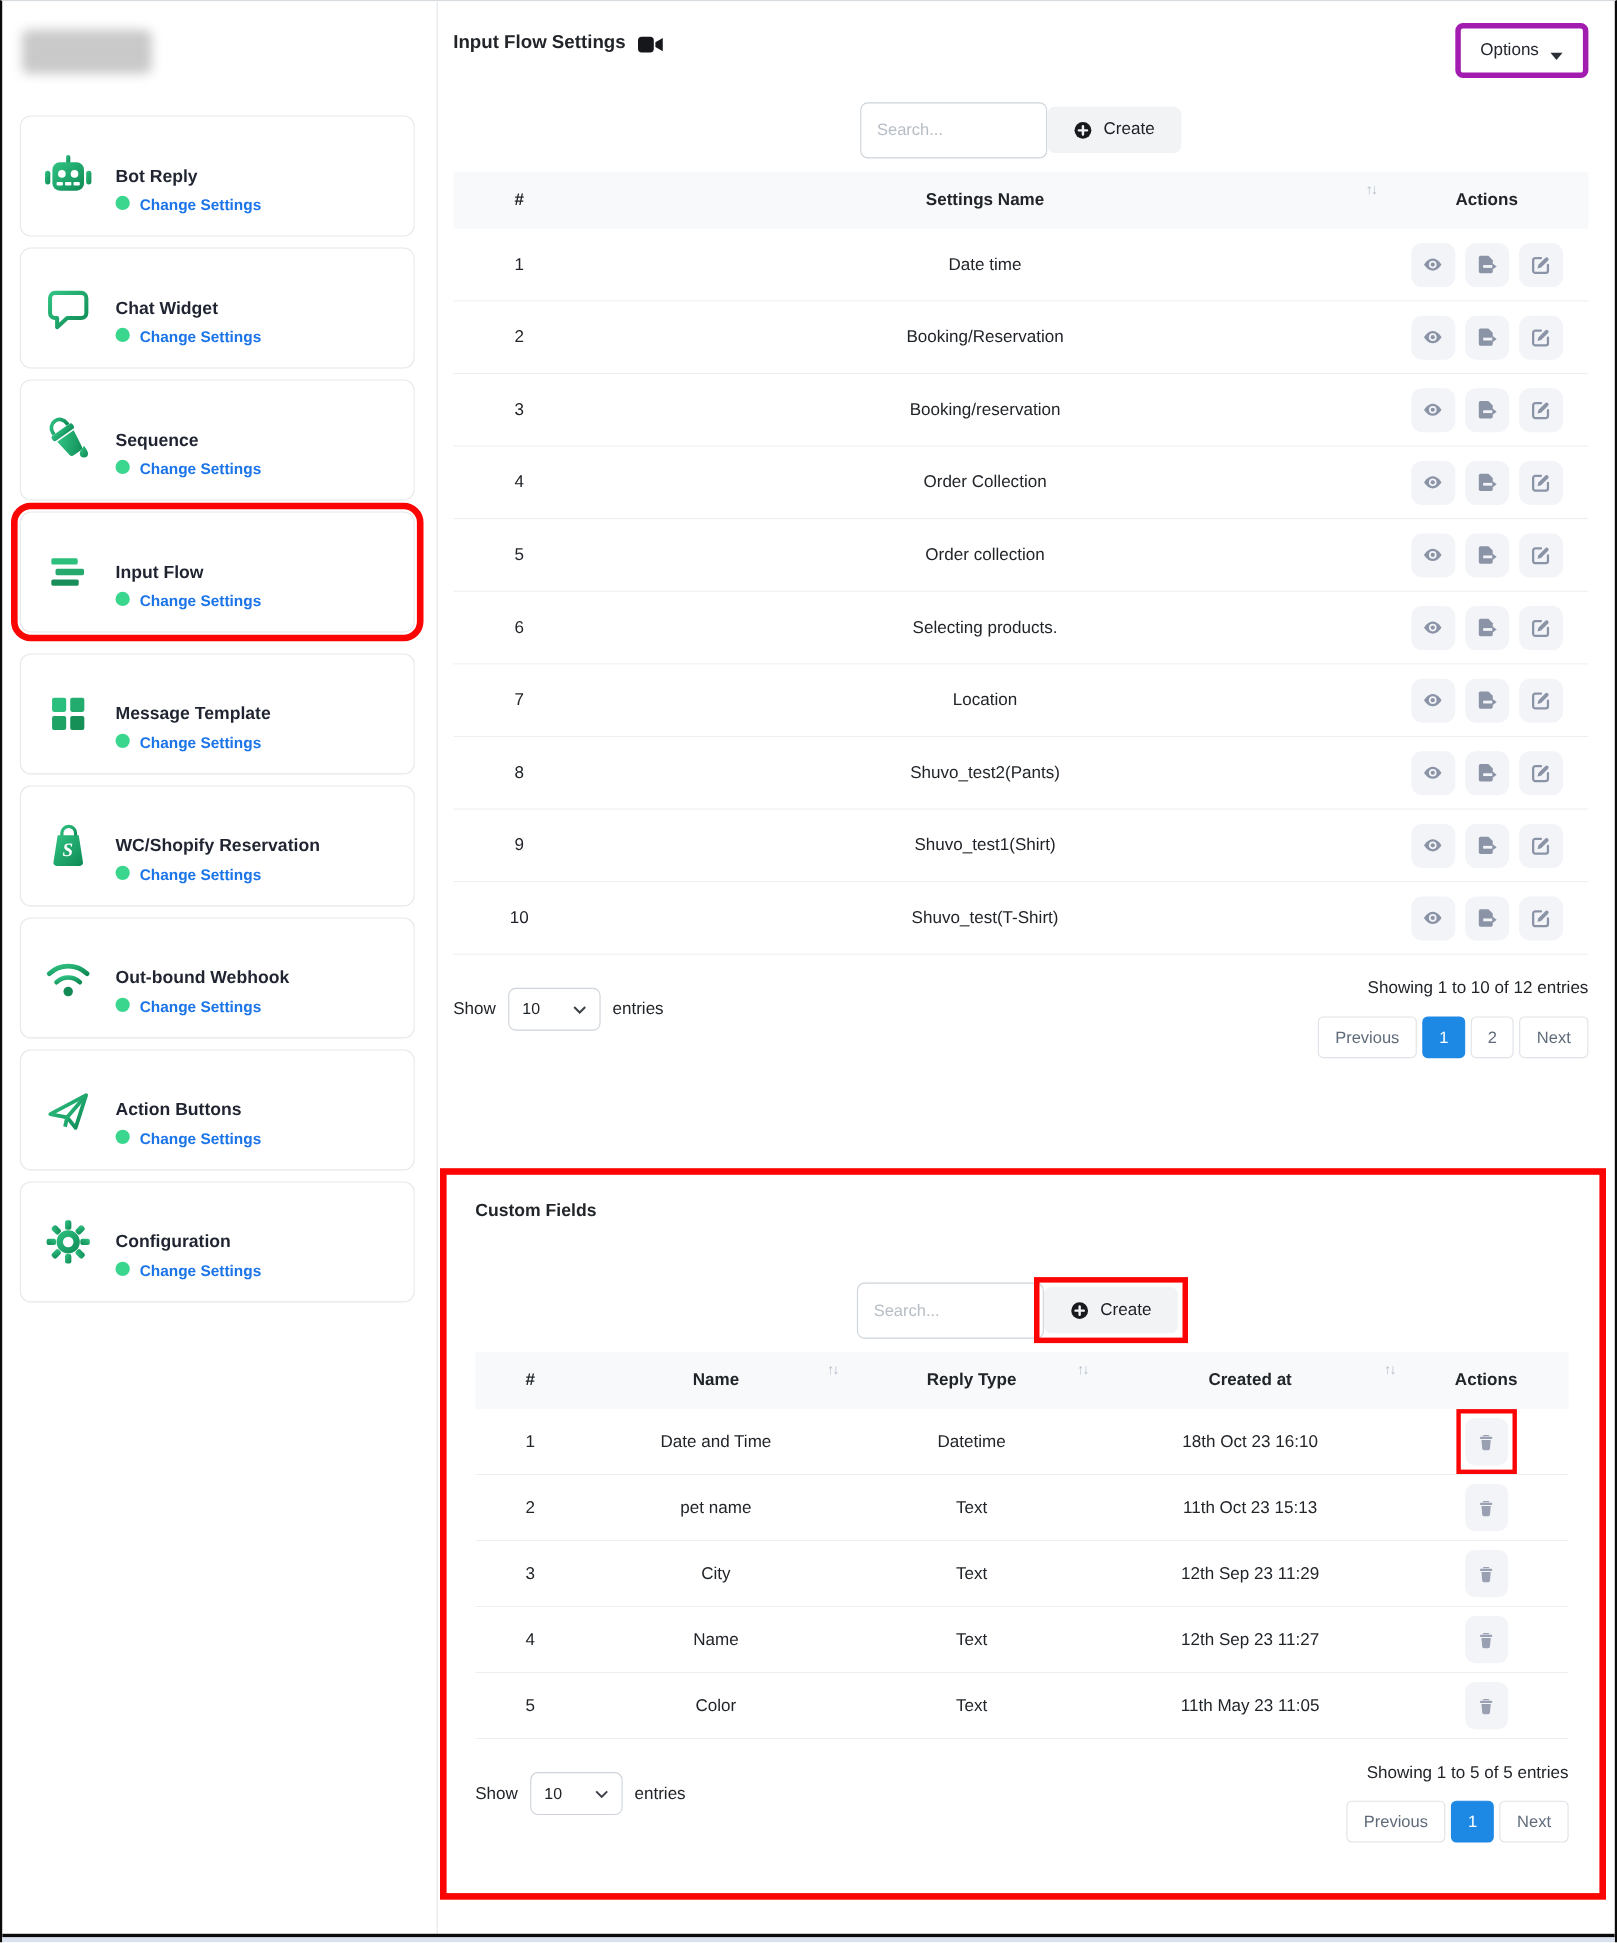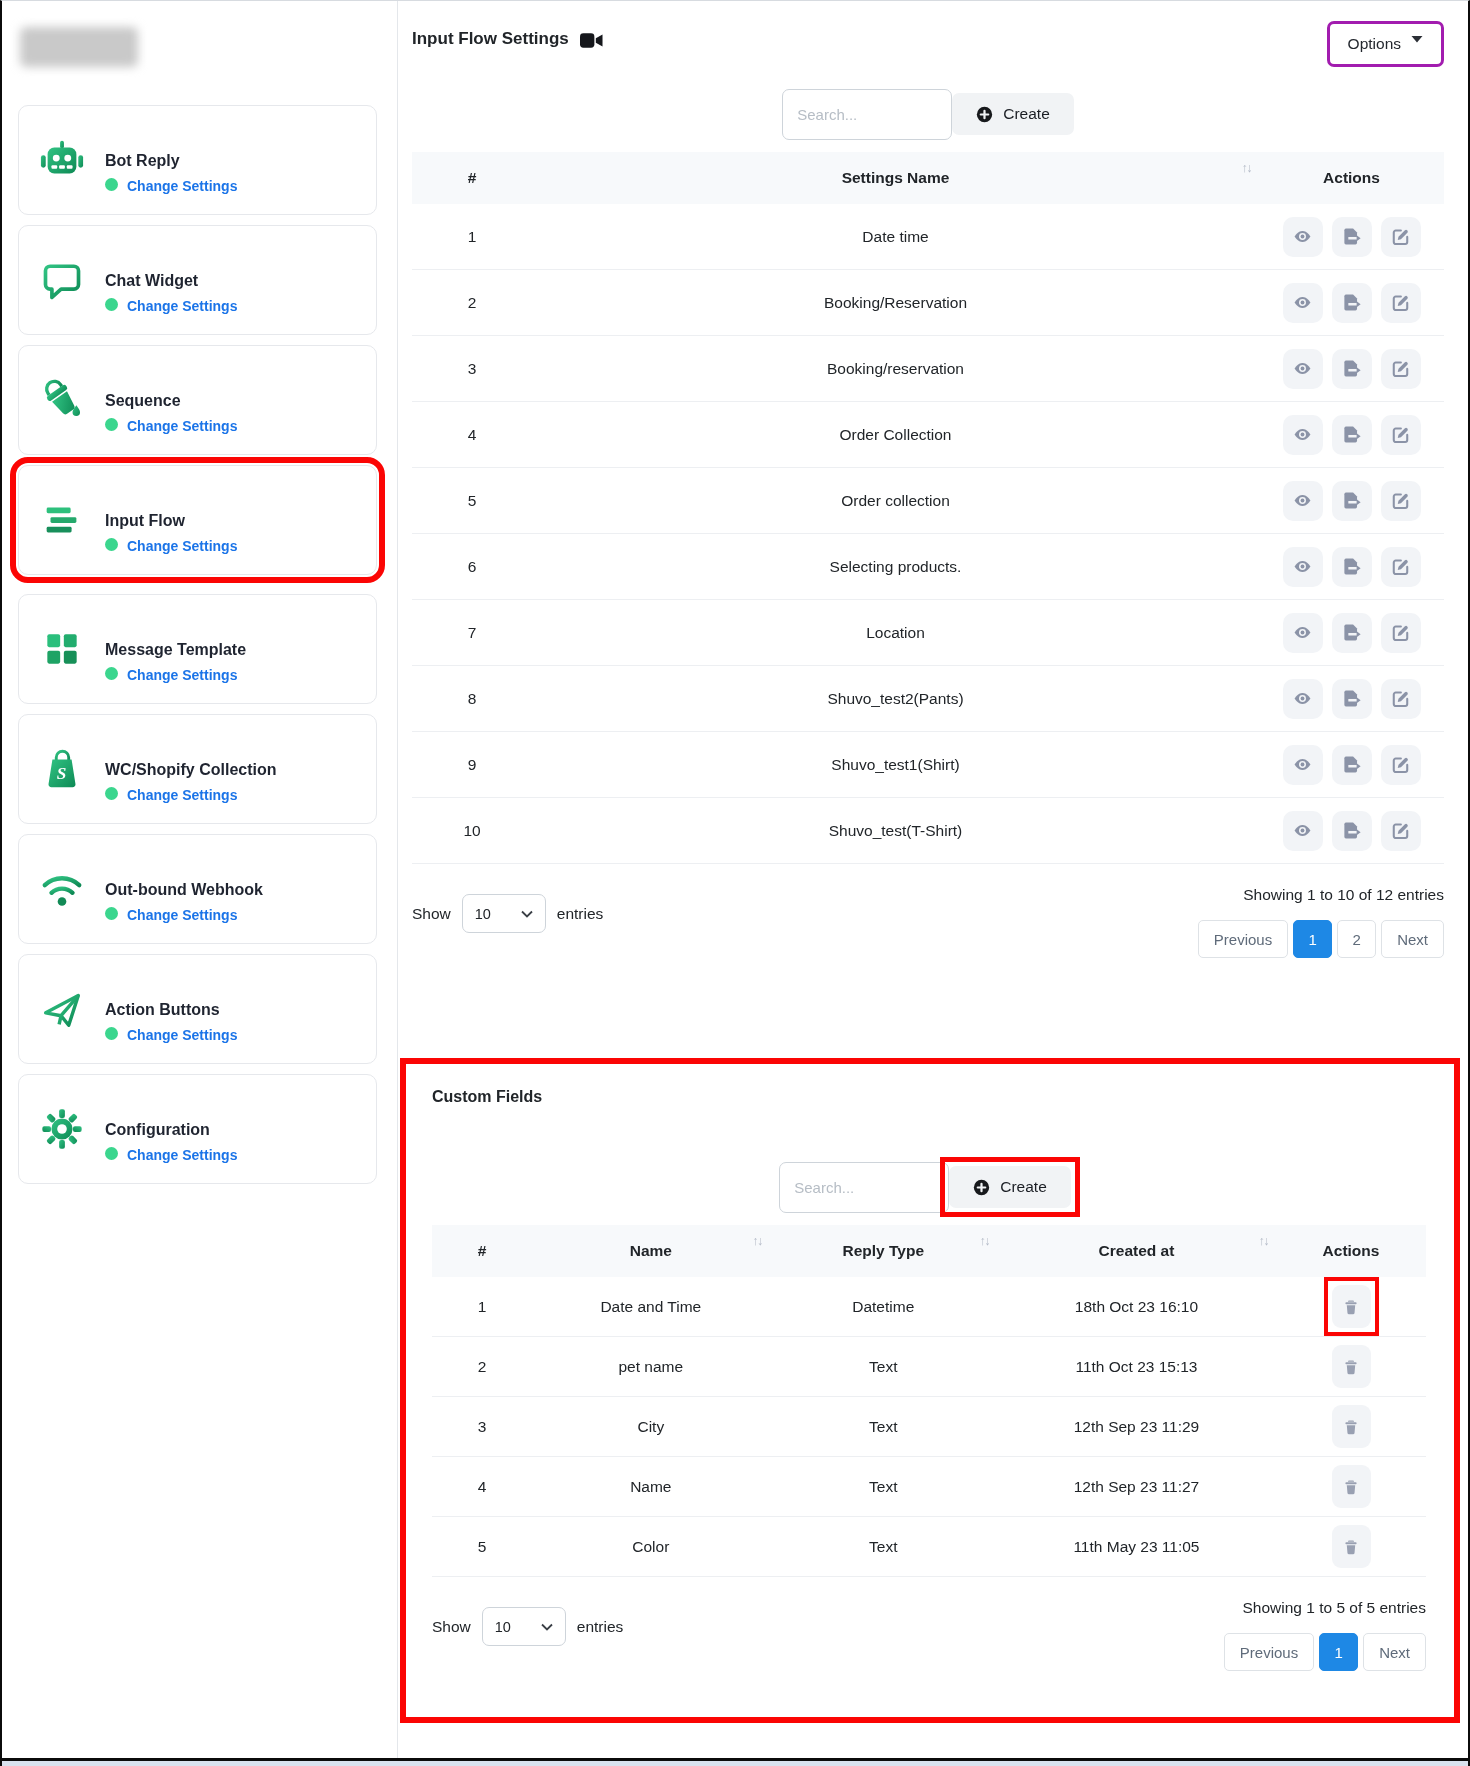--- a/index.html
+++ b/index.html
@@ -21,22 +21,22 @@
   .card .icon { width:50px; display:flex; justify-content:center; flex-shrink:0; }
   .card-title { font-size:16px; font-weight:700; color:#1f2430; margin-bottom:8px;margin-top:26px; }
   .card-link-row { display:flex; align-items:flex-start; gap:9px; }
   .dot { width:13px; height:13px; border-radius:50%; background:#3bd68e; }
   .change-link { color:#1b74e8; font-weight:700; font-size:14px; text-decoration:none; cursor:pointer; }
 
   
   .main { flex:1; min-width:0; padding:20px 24px 0 14px; }
   .main-header { display:flex; justify-content:space-between; align-items:flex-start; margin-bottom:22px; }
   .page-title-row { display:flex; align-items:flex-end; gap:11px; font-size:17px; font-weight:700; padding-top:8px; }
-  .btn-options { border:3px solid #a21caf; background:#fff; border-radius:7px; padding:11px 18px;
-                 font-size:15.5px; color:#23272e; display:flex; align-items:flex-start; gap:10px; cursor:pointer; }
+  .btn-options { border:5px solid #a21caf; background:#fff; border-radius:7px; padding:11px 18px;
+                 font-size:15.5px; color:#23272e; display:flex; align-items:flex-end; gap:10px; cursor:pointer; }
 
   .toolbar { display:flex; justify-content:center; align-items:flex-start; margin-bottom:12px; }
   .search-input { width:170px; height:51px; border:1px solid #ced4da; border-radius:7px; padding:0 14px;
                   font-size:15px; color:#212529; outline:none; font-family:inherit; }
   .search-input::placeholder { color:#b6bdc5; }
   .btn-create { background:#f1f3f5; border:none; border-radius:7px; padding:12px 24px; font-size:15.5px;
                 color:#1b1e24; display:flex; align-items:center; gap:10px; cursor:pointer; margin-top:4px; font-family:inherit; }
   .create-anno { display:inline-block; outline:5px solid #fb0504; outline-offset:4px; margin-top:4px; margin-right:8px; }
   .create-anno .btn-create { margin-top:0; }
 
@@ -197,21 +197,21 @@
 
     <div class="card">
       <span class="icon">
         <svg viewBox="0 0 48 48" width="46" height="46">
               <path d="M18 15 v-3 a6.5 6.5 0 0 1 13 0 v3" fill="none" stroke="url(#gg)" stroke-width="3"></path>
               <path d="M14 14 h20 l4 25.5 a3 3 0 0 1 -3 3.5 H13 a3 3 0 0 1 -3 -3.5 Z" fill="url(#gg)"></path>
               <text x="23.5" y="34" font-size="18" font-weight="bold" font-style="italic" fill="#fff" text-anchor="middle" font-family="Liberation Serif, serif">S</text>
             </svg>
       </span>
       <div>
-        <div class="card-title">WC/Shopify Collection</div>
+        <div class="card-title">WC/Shopify Reservation</div>
         <div class="card-link-row">
               <span class="dot"></span>
               <a class="change-link">Change Settings</a>
             </div>
       </div>
     </div>
 
     <div class="card">
       <span class="icon">
         <svg viewBox="0 0 48 48" width="46" height="46">

